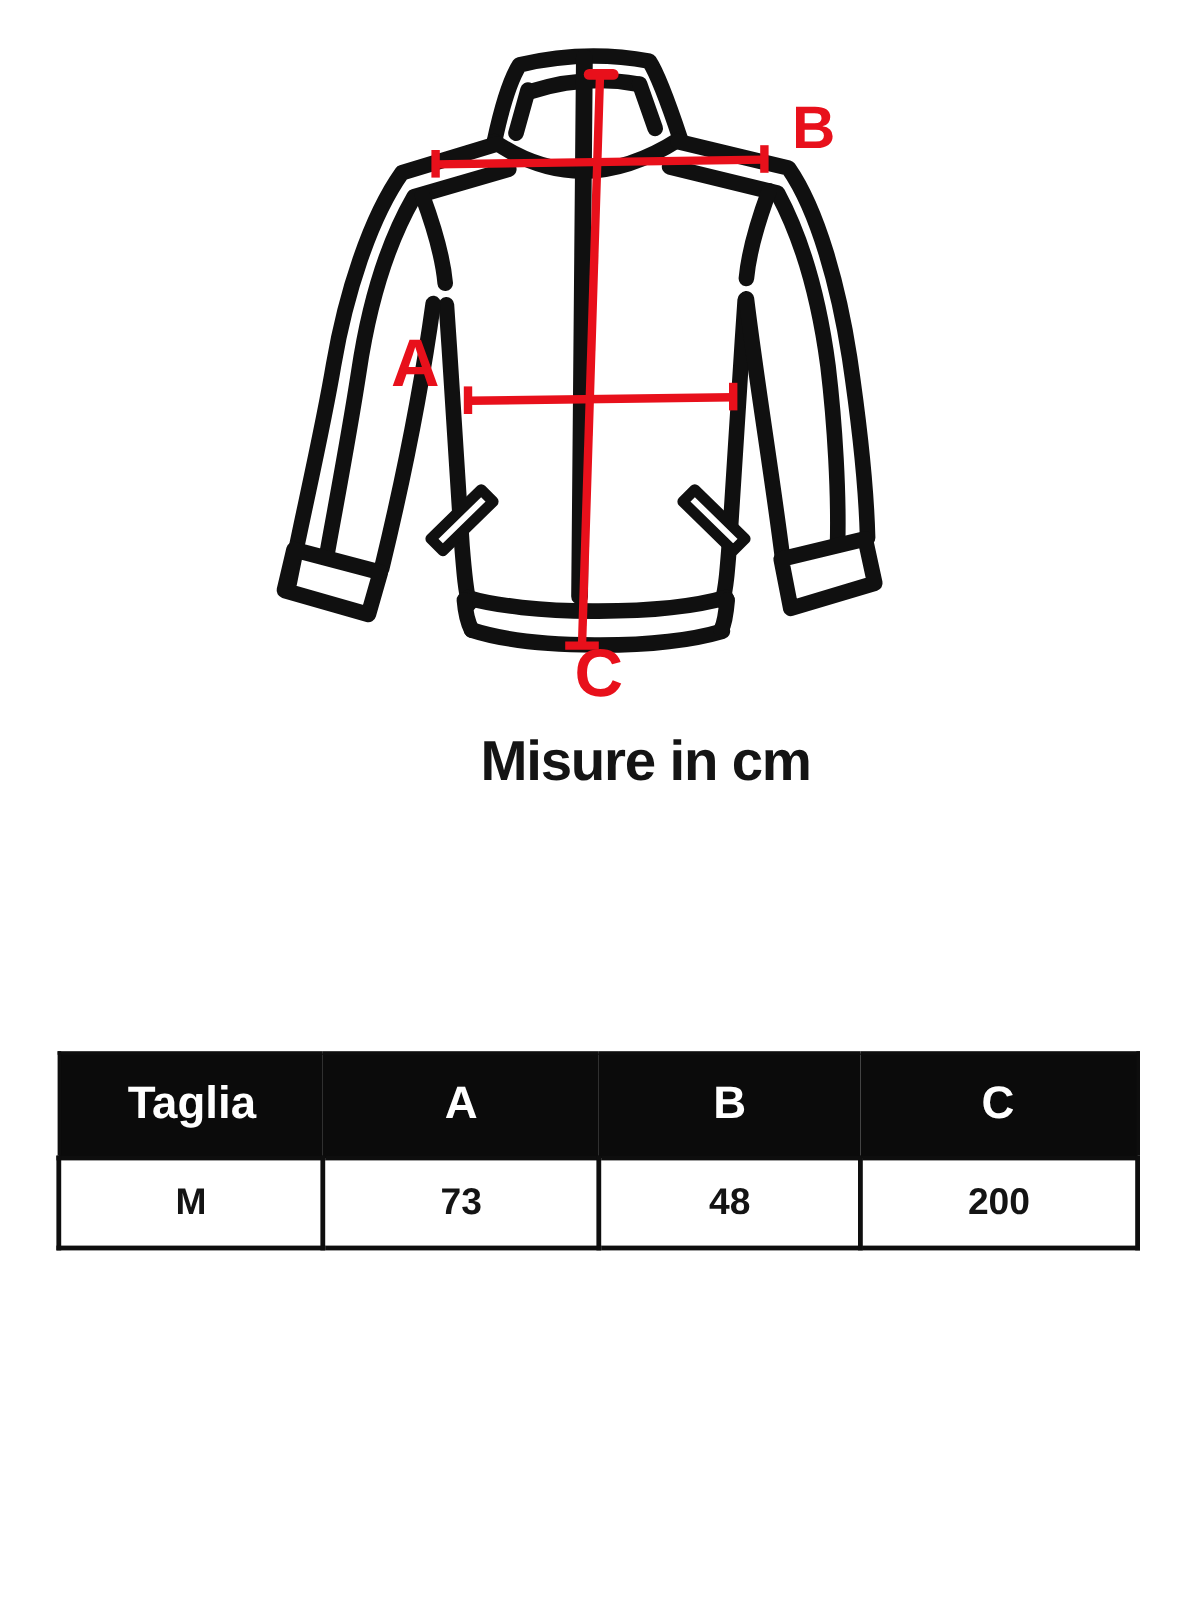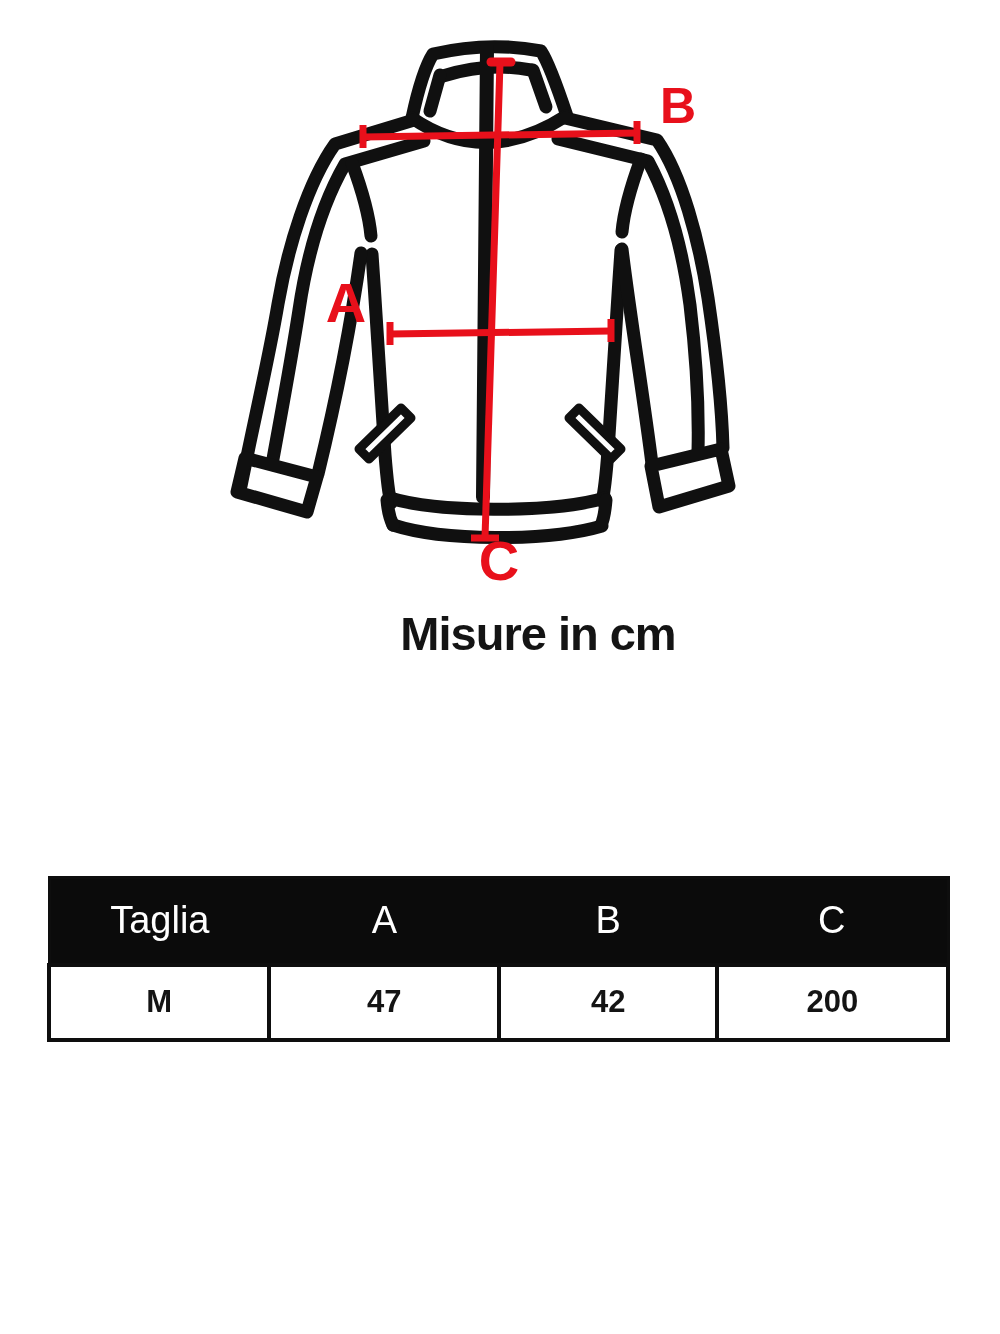--- a/index.html
+++ b/index.html
@@ -59,21 +59,21 @@
     top: 876px;
     left: 47px;
     width: 903px;
     border-collapse: collapse;
     table-layout: fixed;
   }
   .size-table thead th {
     height: 87px;
     color: #ffffff;
     font-size: 38px;
-    font-weight: normal;
+    font-weight: bold;
     text-align: center;
     vertical-align: middle;
     border: 0;
   }
   .size-table tbody td {
     height: 75px;
     background: #ffffff;
     color: #141414;
     font-size: 31px;
     font-weight: bold;
@@ -163,20 +163,20 @@
       <tr style="background:#0b0b0b">
         <th>Taglia</th>
         <th>A</th>
         <th>B</th>
         <th>C</th>
       </tr>
     </thead>
     <tbody>
       <tr>
         <td>M</td>
-        <td>47</td>
-        <td>42</td>
+        <td>73</td>
+        <td>48</td>
         <td>200</td>
       </tr>
     </tbody>
   </table>
 
 </div>
 
 </body></html>

